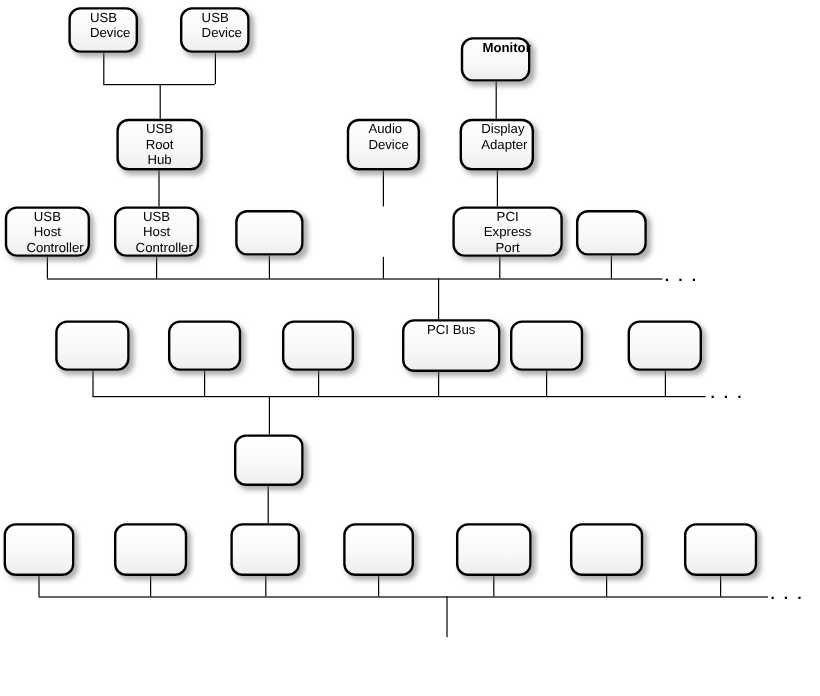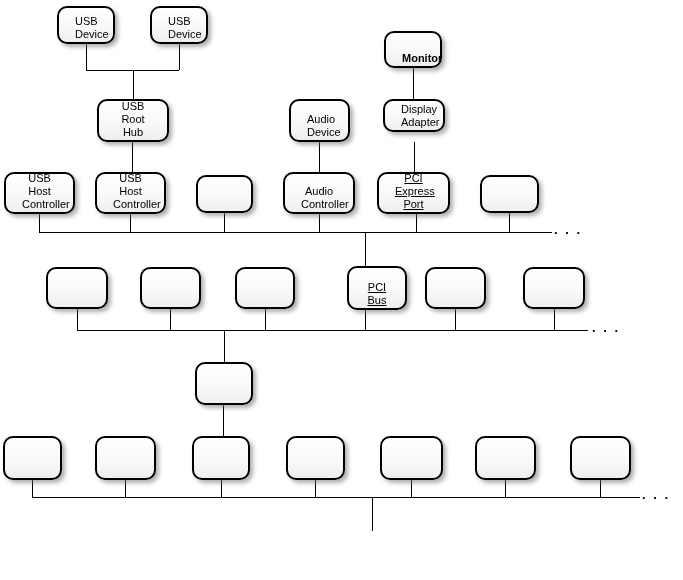--- a/index.html
+++ b/index.html
@@ -20,21 +20,21 @@
     background:#000000;
   }
   .node{
     position:absolute;
     box-sizing:border-box;
     border:2px solid #000000;
     border-radius:10px;
     background:linear-gradient(180deg,#ffffff 0%,#f8f8f8 60%,#eeeeee 100%);
     box-shadow:3px 3px 4px rgba(110,110,110,0.55);
     display:flex;
-    align-items:flex-end;
+    align-items:flex-start;
     justify-content:center;
     text-align:center;
     color:#000000;
     font-size:11px;
     line-height:13px;
     padding:1px 16px;
   }
   .node-label{
     display:block;
     width:100%;
@@ -94,51 +94,48 @@
     </div>
     <div class="node" style="left: 384px; top: 31px; width: 58px; height: 37px; font-weight: bold;">
       <span class="node-label">Monitor</span>
     </div>
     <div class="node" style="left: 289px; top: 99px; width: 61px; height: 43px;">
       <span class="node-label">Audio Device</span>
     </div>
     <div class="node" style="left: 97px; top: 99px; width: 72px; height: 43px;">
       <span class="node-label">USB Root Hub</span>
     </div>
-    <div class="node" style="left: 383px; top: 99px; width: 62px; height: 33px;">
+    <div class="node" style="left: 383px; top: 99px; width: 62px; height: 43px;">
       <span class="node-label">Display Adapter</span>
     </div>
     <div class="node" style="left: 4px; top: 172px; width: 71px; height: 42px;">
       <span class="node-label">USB Host Controller</span>
     </div>
     <div class="node" style="left: 95px; top: 172px; width: 71px; height: 42px;">
       <span class="node-label">USB Host Controller</span>
     </div>
     <div class="node" style="left: 196px; top: 175px; width: 57px; height: 38px;">
       <span class="node-label"></span>
     </div>
-    <div class="node" style="left: 283px; top: 172px; width: 72px; height: 42px;">
-      <span class="node-label">Audio Controller</span>
-    </div>
-    <div class="node" style="left: 377px; top: 172px; width: 73px; height: 42px; text-decoration: underline;">
+    <div class="node" style="left: 377px; top: 172px; width: 92px; height: 42px;">
       <span class="node-label">PCI Express Port</span>
     </div>
     <div class="node" style="left: 480px; top: 175px; width: 59px; height: 38px;">
       <span class="node-label"></span>
     </div>
     <div class="node" style="left: 46px; top: 267px; width: 62px; height: 42px;">
       <span class="node-label"></span>
     </div>
     <div class="node" style="left: 140px; top: 267px; width: 61px; height: 42px;">
       <span class="node-label"></span>
     </div>
     <div class="node" style="left: 235px; top: 267px; width: 60px; height: 42px;">
       <span class="node-label"></span>
     </div>
-    <div class="node" style="left: 347px; top: 266px; width: 60px; height: 44px; text-decoration: underline;">
+    <div class="node" style="left: 335px; top: 266px; width: 82px; height: 44px;">
       <span class="node-label">PCI Bus</span>
     </div>
     <div class="node" style="left: 425px; top: 267px; width: 61px; height: 42px;">
       <span class="node-label"></span>
     </div>
     <div class="node" style="left: 523px; top: 267px; width: 62px; height: 42px;">
       <span class="node-label"></span>
     </div>
     <div class="node" style="left: 195px; top: 362px; width: 58px; height: 43px;">
       <span class="node-label"></span>

